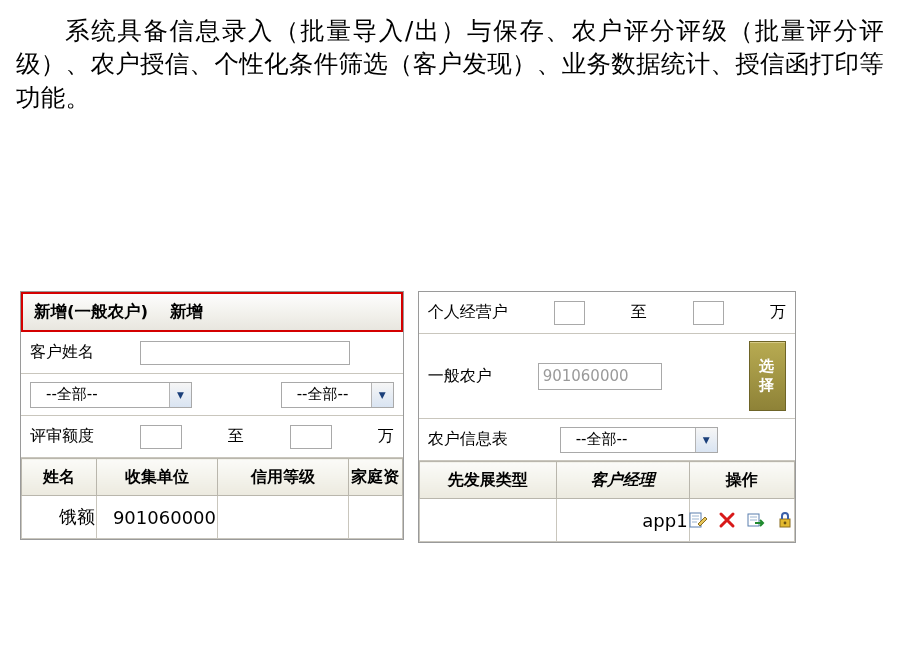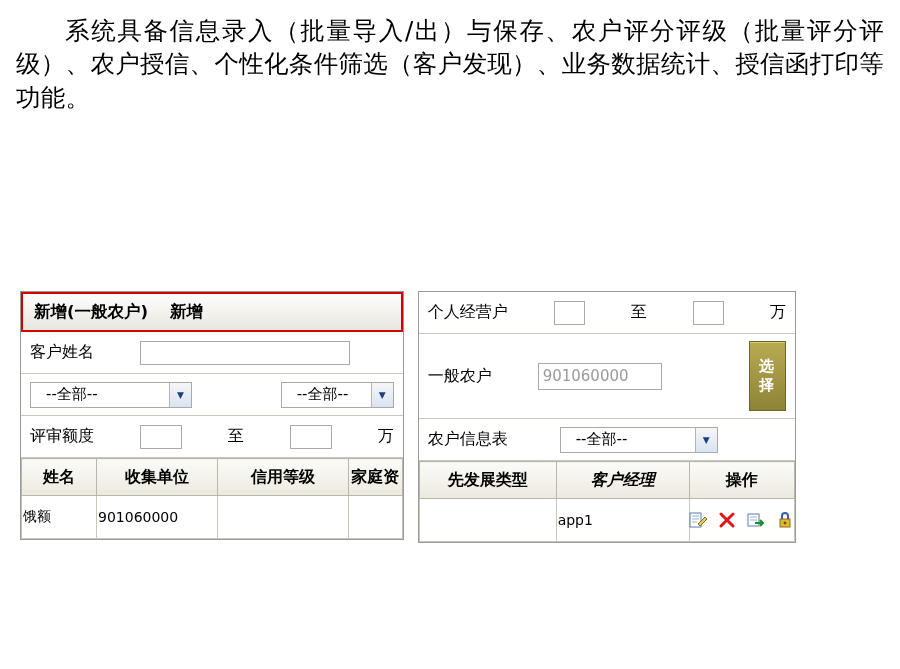--- a/index.html
+++ b/index.html
@@ -155,22 +155,22 @@
     background: linear-gradient(to bottom, #fbfbf8, #eceadf);
     border: 1px solid #b9b6ac;
     font-size: 16px;
     font-weight: bold;
     height: 34px;
     white-space: nowrap;
   }
   table.grid td {
     border: 1px solid #c9c6bd;
     height: 40px;
-    font-size: 14px;
-    text-align: left;
+    font-size: 18px;
+    text-align: right;
     vertical-align: middle;
     background: #fff;
   }
 
   .icons {
     display: flex;
     align-items: center;
     justify-content: center;
     gap: 11px;
   }

